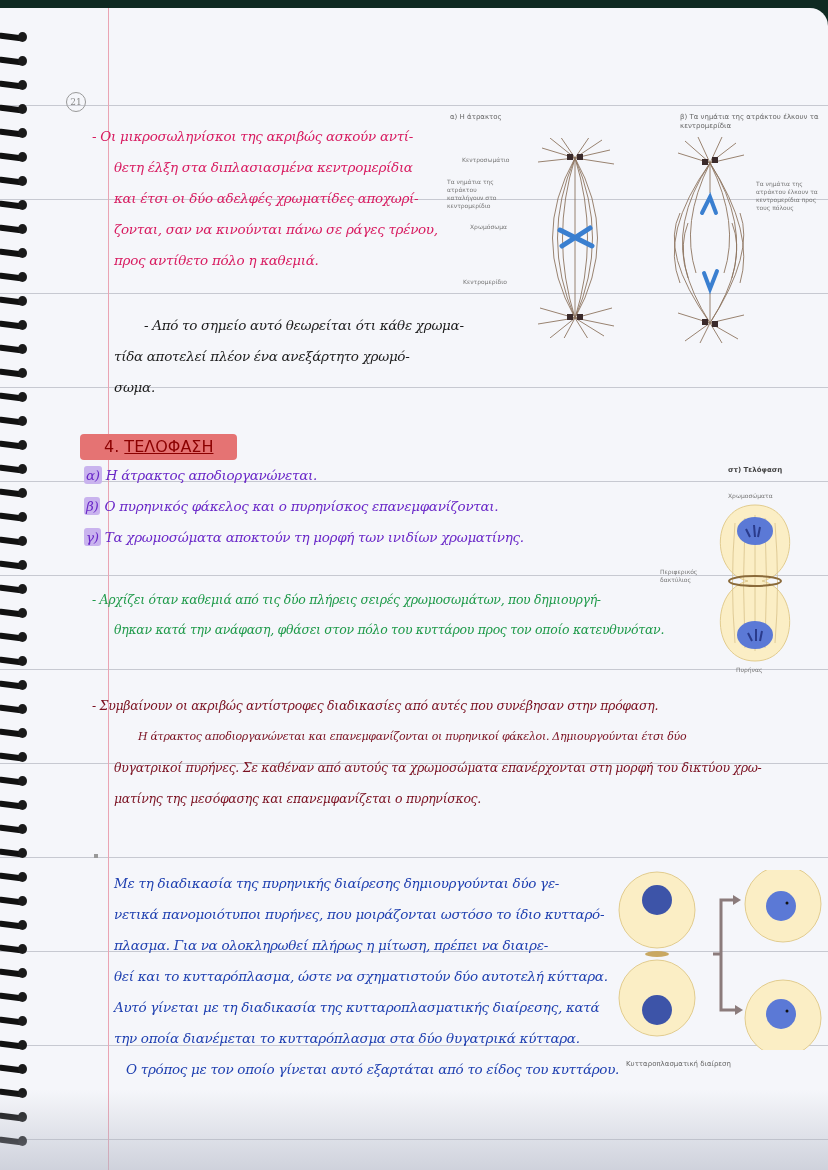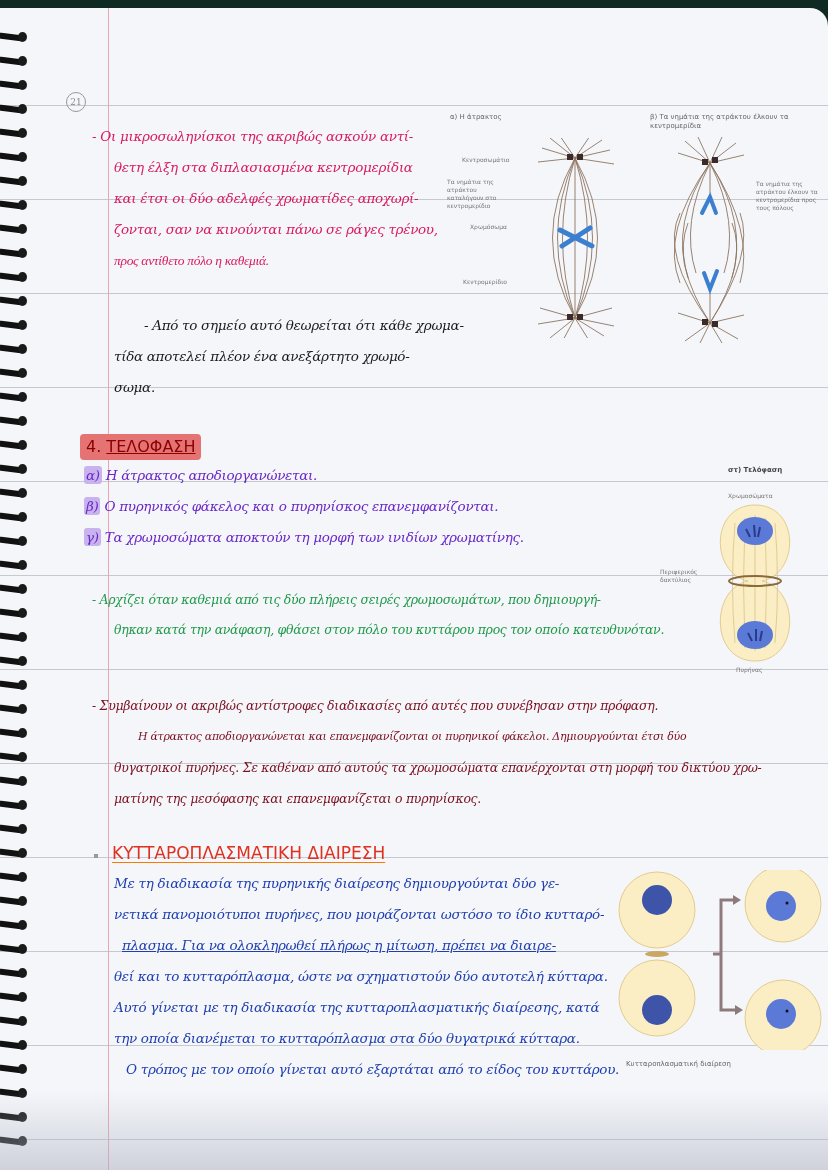--- a/index.html
+++ b/index.html
@@ -40,21 +40,21 @@
   }
   .hw { position:absolute; font-family:"DejaVu Serif", serif; font-style:italic; white-space:nowrap; letter-spacing:-0.3px; }
   .pink { color:#d81b60; }
   .black { color:#1b1b1b; }
   .purple { color:#6a28c8; }
   .green { color:#1f9a4a; }
   .maroon { color:#7a1020; }
   .blue { color:#1e3fb0; }
   .line { font-size:13.5px; height:31px; line-height:31px; }
   .heading-telo{
-    position:absolute; left:80px; top:426px; padding:0 6px; height:26px; line-height:26px;
+    position:absolute; left:80px; top:426px; padding:0 24px; height:26px; line-height:26px;
     background:#e57373; border-radius:4px; color:#8b0000; font-size:16px; font-family:"DejaVu Sans", sans-serif;
   }
   .heading-telo span.t{ text-decoration:underline; }
   .badge{
     display:inline-block; background:#c9b3ee; border-radius:3px; padding:0 2px; margin-right:4px; line-height:18px;
   }
   .heading-cyto{
     position:absolute; left:112px; top:835px; color:#e0301e; font-size:17px;
     font-family:"DejaVu Sans", sans-serif; text-decoration:underline; text-underline-offset:3px;
     text-decoration-color:#f57c00;
@@ -120,32 +120,32 @@
       <div class="ring"></div>
   </div>
 
   <div class="pagenum">21</div>
 
   <div>
     <div class="hw pink line" style="left:92px;top:113px;">- Οι μικροσωληνίσκοι της ακριβώς ασκούν αντί-</div>
     <div class="hw pink line" style="left:114px;top:144px;">θετη έλξη στα διπλασιασμένα κεντρομερίδια</div>
     <div class="hw pink line" style="left:114px;top:175px;">και έτσι οι δύο αδελφές χρωματίδες αποχωρί-</div>
     <div class="hw pink line" style="left:114px;top:206px;">ζονται, σαν να κινούνται πάνω σε ράγες τρένου,</div>
-    <div class="hw pink line" style="left:114px;top:237px;font-family:Liberation Serif, serif;">προς αντίθετο πόλο η καθεμιά.</div>
+    <div class="hw pink line" style="left:114px;top:237px;">προς αντίθετο πόλο η καθεμιά.</div>
   </div>
 
   <div>
     <div class="hw black line" style="left:96px;top:302px;margin-left:48px;">- Από το σημείο αυτό θεωρείται ότι κάθε χρωμα-</div>
     <div class="hw black line" style="left:114px;top:333px;">τίδα αποτελεί πλέον ένα ανεξάρτητο χρωμό-</div>
     <div class="hw black line" style="left:114px;top:364px;">σωμα.</div>
   </div>
 
   <div>
     <div class="fig-caption" style="left:450px;top:105px;">α) Η άτρακτος</div>
-    <div class="fig-caption" style="left:650px;top:105px;width:140px;white-space:normal;line-height:9px;">β) Τα νημάτια της ατράκτου έλκουν τα κεντρομερίδια</div>
+    <div class="fig-caption" style="left:680px;top:105px;width:140px;white-space:normal;line-height:9px;">β) Τα νημάτια της ατράκτου έλκουν τα κεντρομερίδια</div>
     <div class="fig-label" style="left:462px;top:148px;">Κεντροσωμάτιο</div>
     <div class="fig-label" style="left:447px;top:170px;width:58px;">Τα νημάτια της ατράκτου καταλήγουν στο κεντρομερίδιο</div>
     <div class="fig-label" style="left:470px;top:215px;">Χρωμόσωμα</div>
     <div class="fig-label" style="left:463px;top:270px;">Κεντρομερίδιο</div>
     <div class="fig-label" style="left:756px;top:172px;width:70px;">Τα νημάτια της ατράκτου έλκουν τα κεντρομερίδια προς τους πόλους</div>
 
     <svg style="left:520px;top:130px;" width="110" height="200" viewBox="0 0 110 200">
       <g stroke="#8d7560" stroke-width="0.9" fill="none">
         <path d="M55 20 Q10 100 55 180"></path>
           <path d="M55 20 Q20 100 55 180"></path>
@@ -258,26 +258,25 @@
   </div>
 
   <div>
     <div class="hw maroon line" style="left:92px;top:682px;font-size:12.5px;">- Συμβαίνουν οι ακριβώς αντίστροφες διαδικασίες από αυτές που συνέβησαν στην πρόφαση.</div>
     <div class="hw maroon line" style="left:114px;top:713px;font-size:11px;margin-left:24px;">Η άτρακτος αποδιοργανώνεται και επανεμφανίζονται οι πυρηνικοί φάκελοι. Δημιουργούνται έτσι δύο</div>
     <div class="hw maroon line" style="left:114px;top:744px;font-size:12.5px;">θυγατρικοί πυρήνες. Σε καθέναν από αυτούς τα χρωμοσώματα επανέρχονται στη μορφή του δικτύου χρω-</div>
     <div class="hw maroon line" style="left:114px;top:775px;font-size:12.5px;">ματίνης της μεσόφασης και επανεμφανίζεται ο πυρηνίσκος.</div>
   </div>
 
   <div class="bullet-sq"></div>
-  <div class="heading-cyto">ΚΥΤΤΑΡΟΠΛΑΣΜΑΤΙΚΗ ΔΙΑΙΡΕΣΗ</div>
 
   <div>
     <div class="hw blue line" style="left:114px;top:860px;">Με τη διαδικασία της πυρηνικής διαίρεσης δημιουργούνται δύο γε-</div>
     <div class="hw blue line" style="left:114px;top:891px;text-align:center;">νετικά πανομοιότυποι πυρήνες, που μοιράζονται ωστόσο το ίδιο κυτταρό-</div>
-    <div class="hw blue line" style="left:122px;top:922px;text-decoration:underline;">πλασμα. Για να ολοκληρωθεί πλήρως η μίτωση, πρέπει να διαιρε-</div>
+    <div class="hw blue line" style="left:114px;top:922px;">πλασμα. Για να ολοκληρωθεί πλήρως η μίτωση, πρέπει να διαιρε-</div>
     <div class="hw blue line" style="left:114px;top:953px;">θεί και το κυτταρόπλασμα, ώστε να σχηματιστούν δύο αυτοτελή κύτταρα.</div>
     <div class="hw blue line" style="left:114px;top:984px;">Αυτό γίνεται με τη διαδικασία της κυτταροπλασματικής διαίρεσης, κατά</div>
     <div class="hw blue line" style="left:114px;top:1015px;text-align:center;">την οποία διανέμεται το κυτταρόπλασμα στα δύο θυγατρικά κύτταρα.</div>
     <div class="hw blue line" style="left:114px;top:1046px;margin-left:12px;">Ο τρόπος με τον οποίο γίνεται αυτό εξαρτάται από το είδος του κυττάρου.</div>
   </div>
 
   <div>
     <svg style="left:615px;top:862px;" width="210" height="180" viewBox="0 0 210 180">
       <circle cx="42" cy="40" r="38" fill="#fbeec5" stroke="#e2cc8e"></circle>
       <circle cx="42" cy="128" r="38" fill="#fbeec5" stroke="#e2cc8e"></circle>

